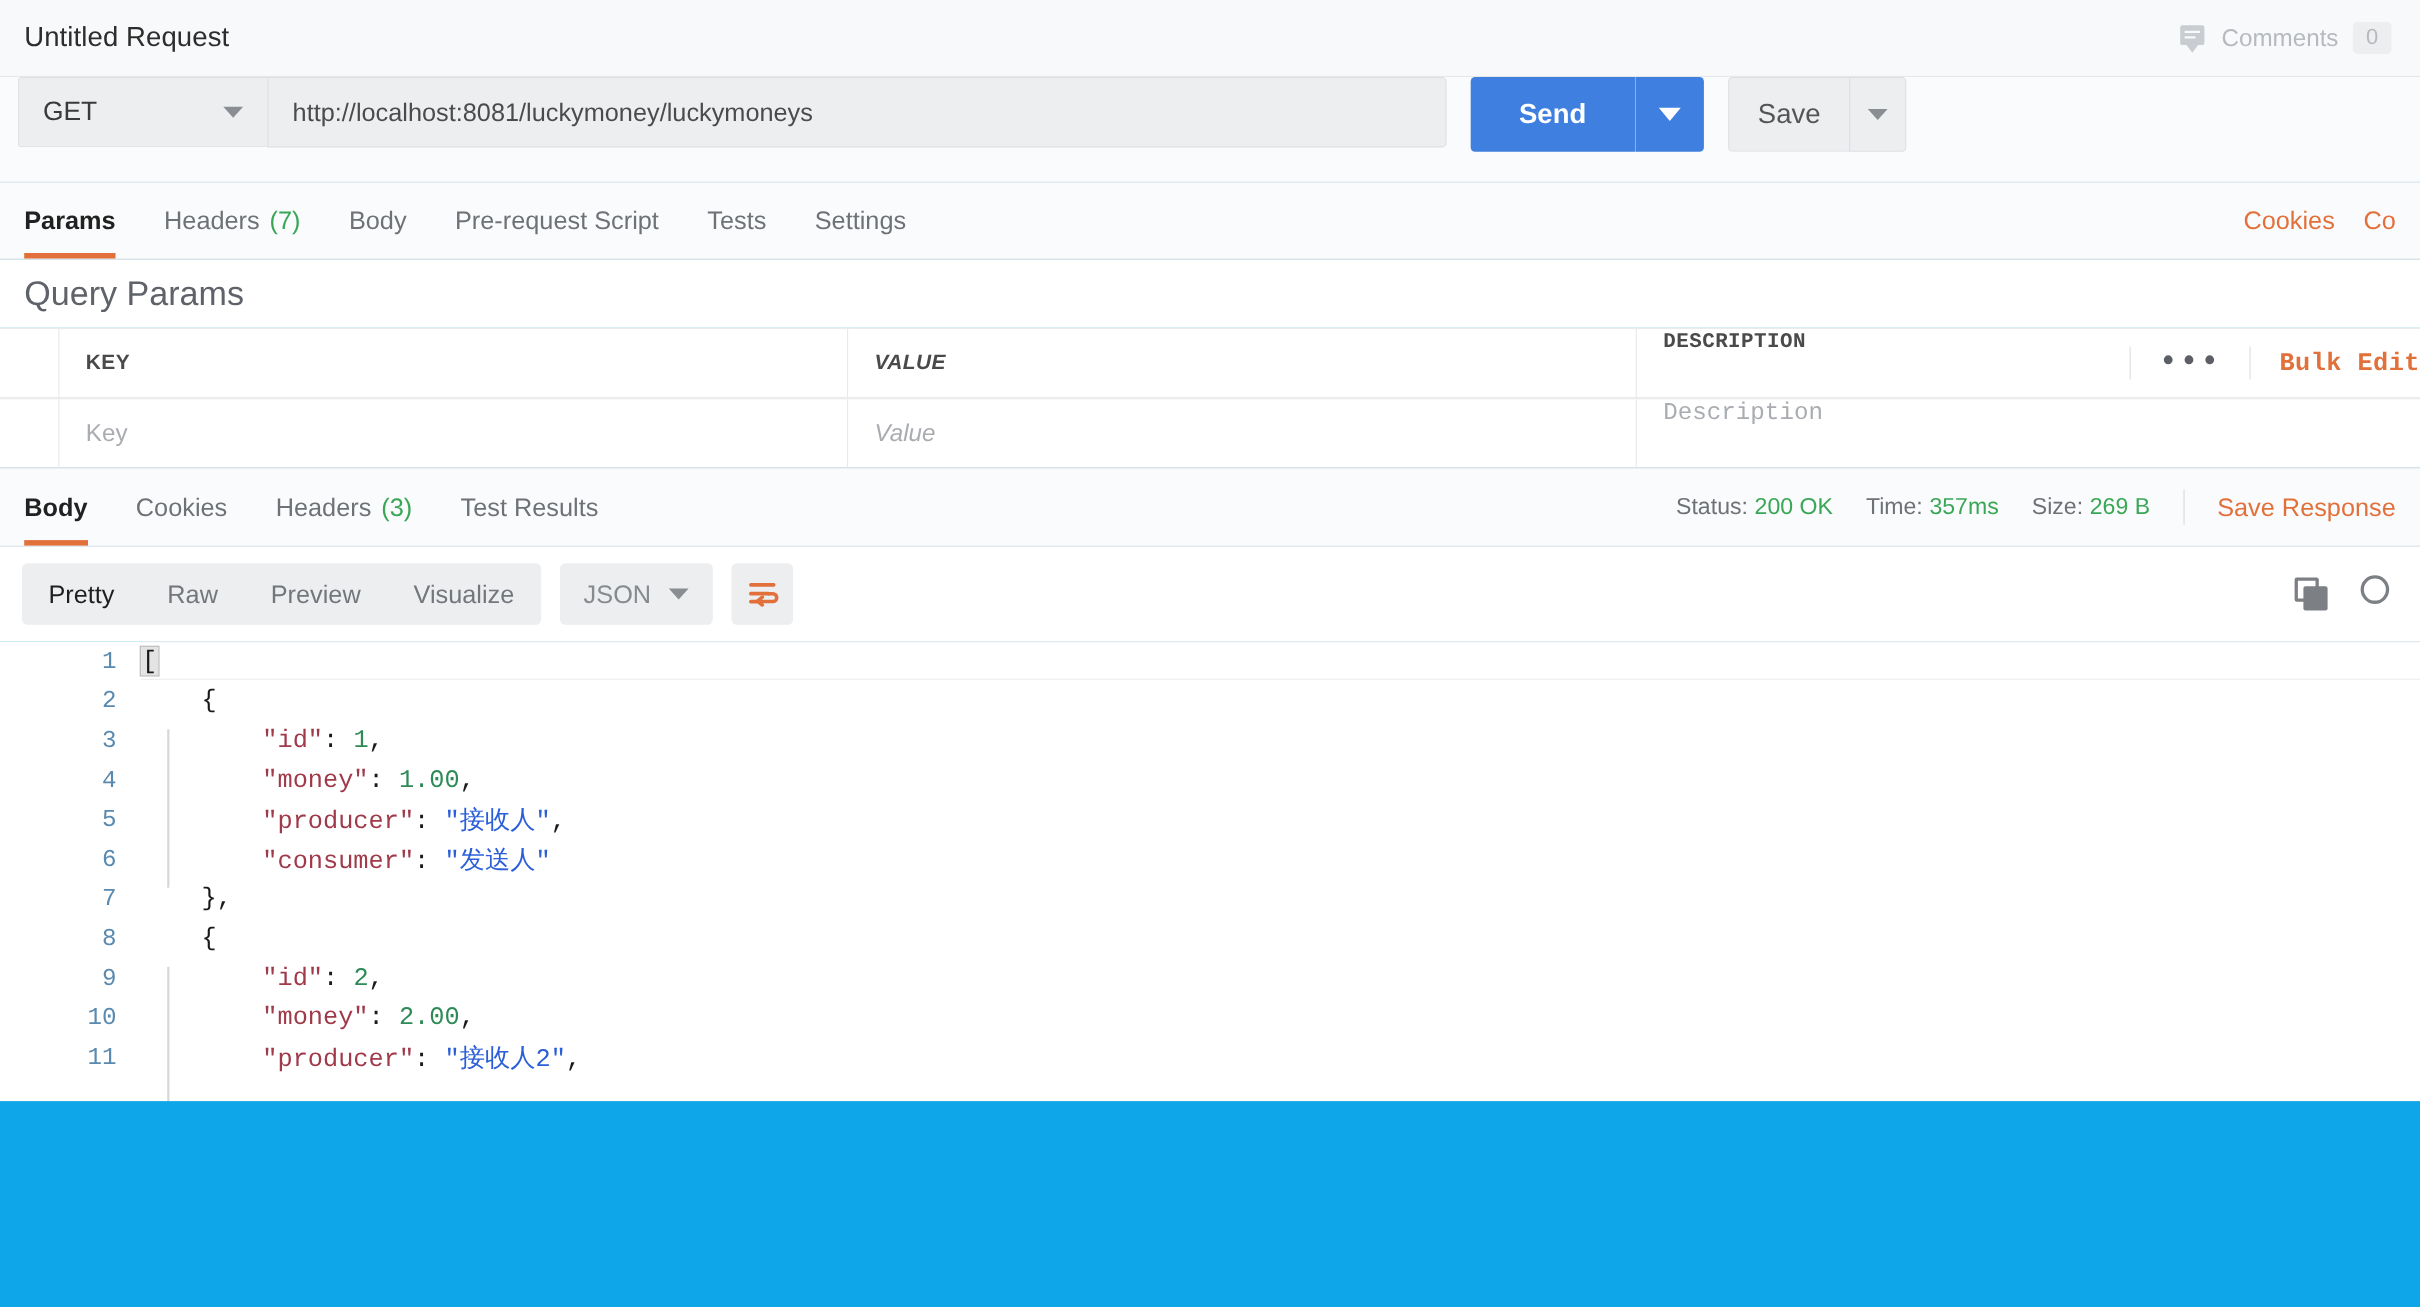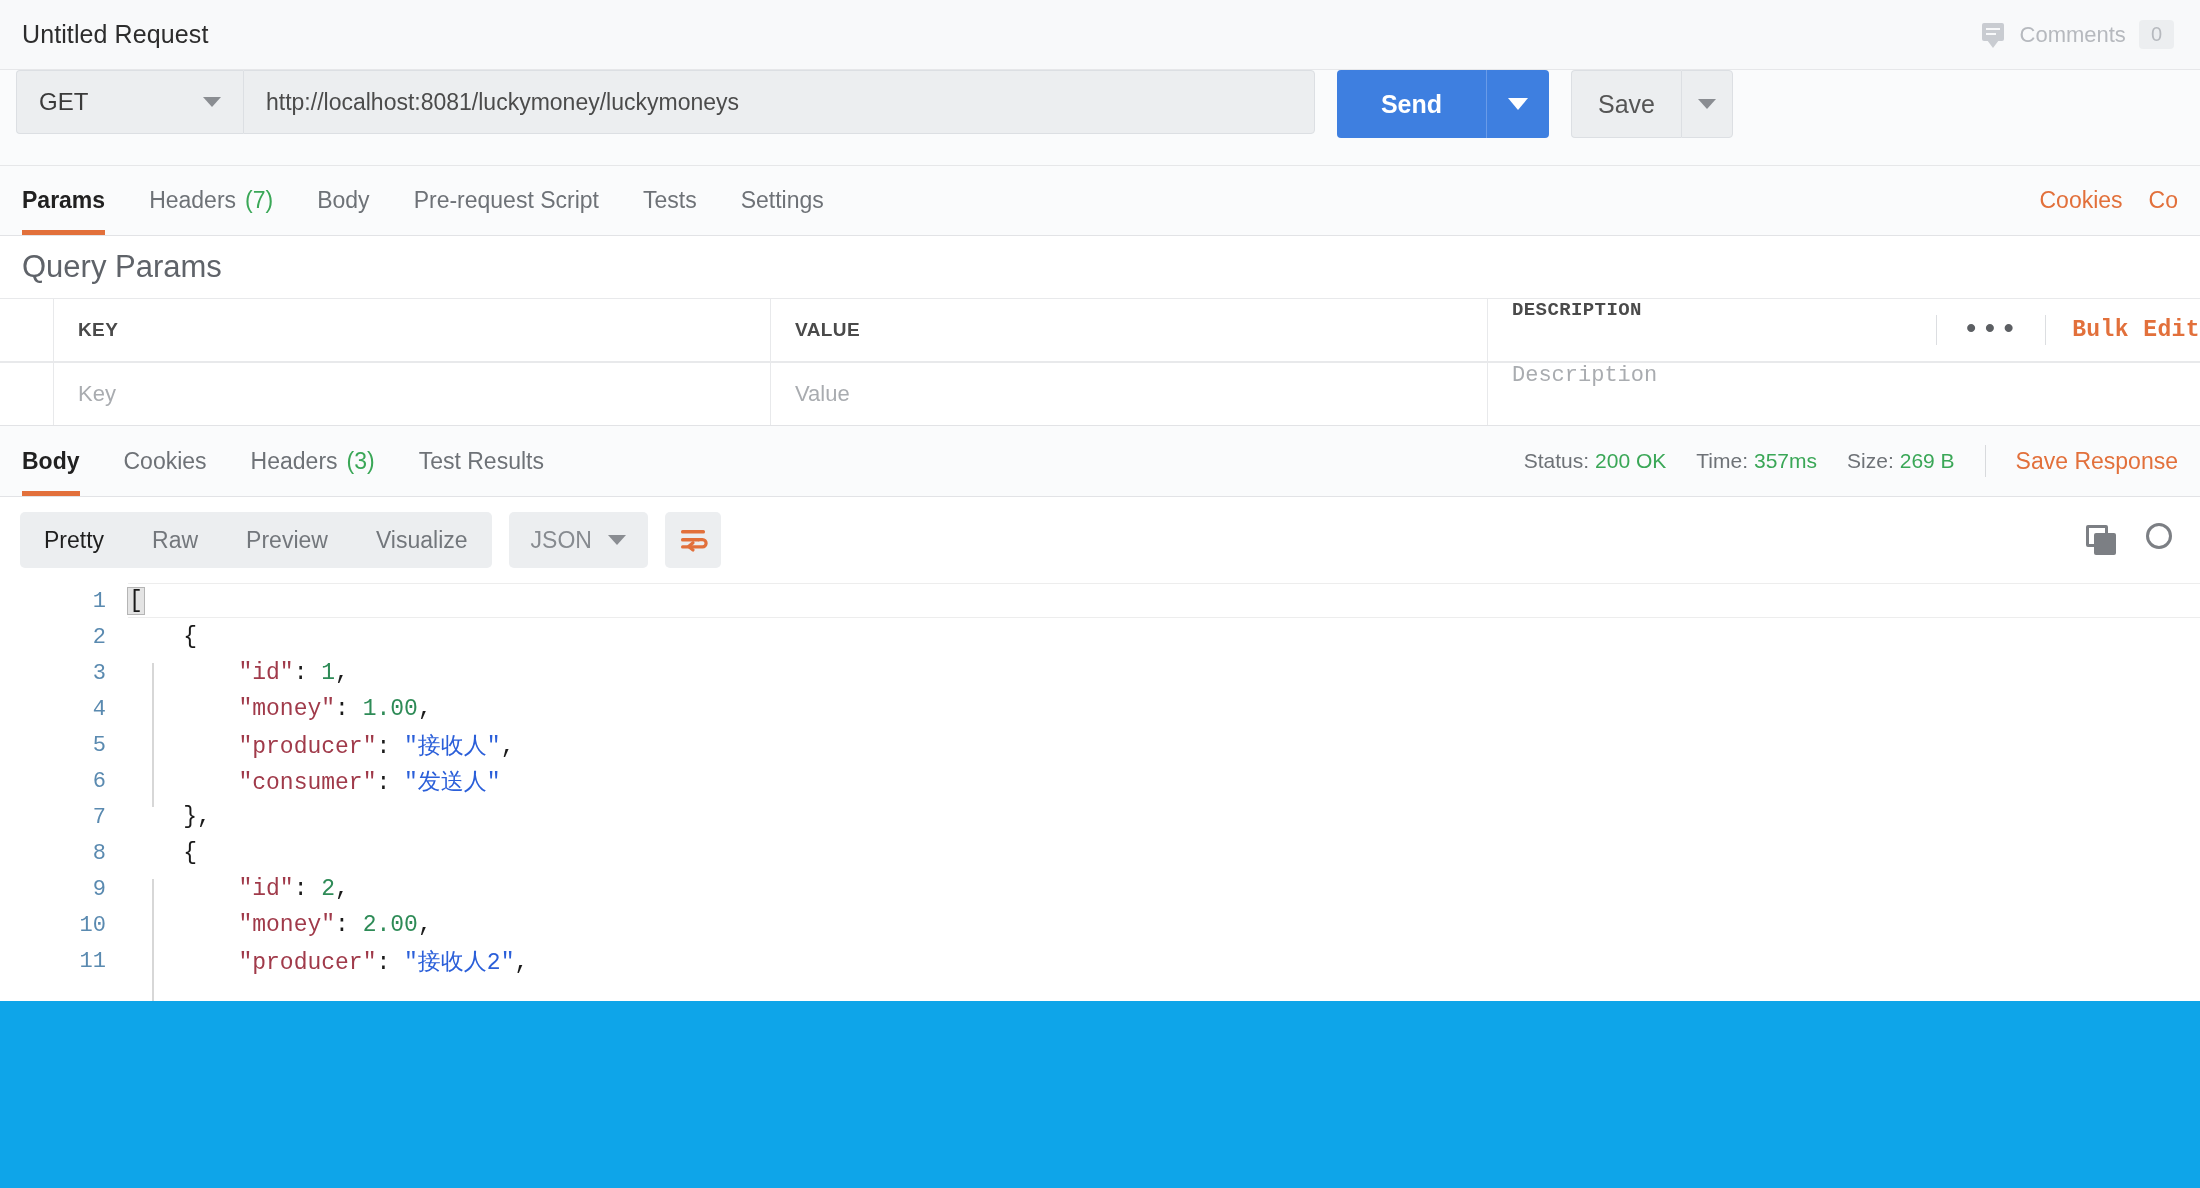--- a/index.html
+++ b/index.html
@@ -165,21 +165,21 @@
   .prow { display: flex; border-top: 1px solid #e8e9eb; }
   .prow.head { border-top: 1px solid #e8e9eb; border-bottom: 1px solid #e8e9eb; }
   .pcell {
     height: 62px; display: flex; align-items: center;
     border-right: 1px solid #e8e9eb;
     padding-left: 24px;
     font-size: 22px;
   }
   .pcell.chk { width: 54px; padding: 0; border-right: 1px solid #e8e9eb; }
   .pcell.key { width: 717px; }
-  .pcell.val { width: 717px; }
+  .pcell.val { width: 717px; font-style: italic; }
   .pcell.desc { flex: 1; border-right: none; display:flex; align-items:flex-start;font-family:Liberation Mono, monospace; }
   .pcell.head-txt { font-size: 19px; font-weight: 700; color: #4a4a4a; letter-spacing: .4px; }
   .placeholder { color: #a9acb0; font-weight: 400; }
   .desc-actions { margin-left: auto; display:flex; align-items:center; height: 62px; }
   .vdiv { width: 1px; height: 30px; background: #dcdee1; }
   .dots { padding: 0 26px; color: #5c5f63; font-size: 28px; letter-spacing: 2px; line-height: 0.4; display:flex; align-items:center; }
   .bulk { padding: 0 0 0 26px; color: #e2703b; font-size: 23px; white-space: nowrap; }
 
   
   .restabs {

